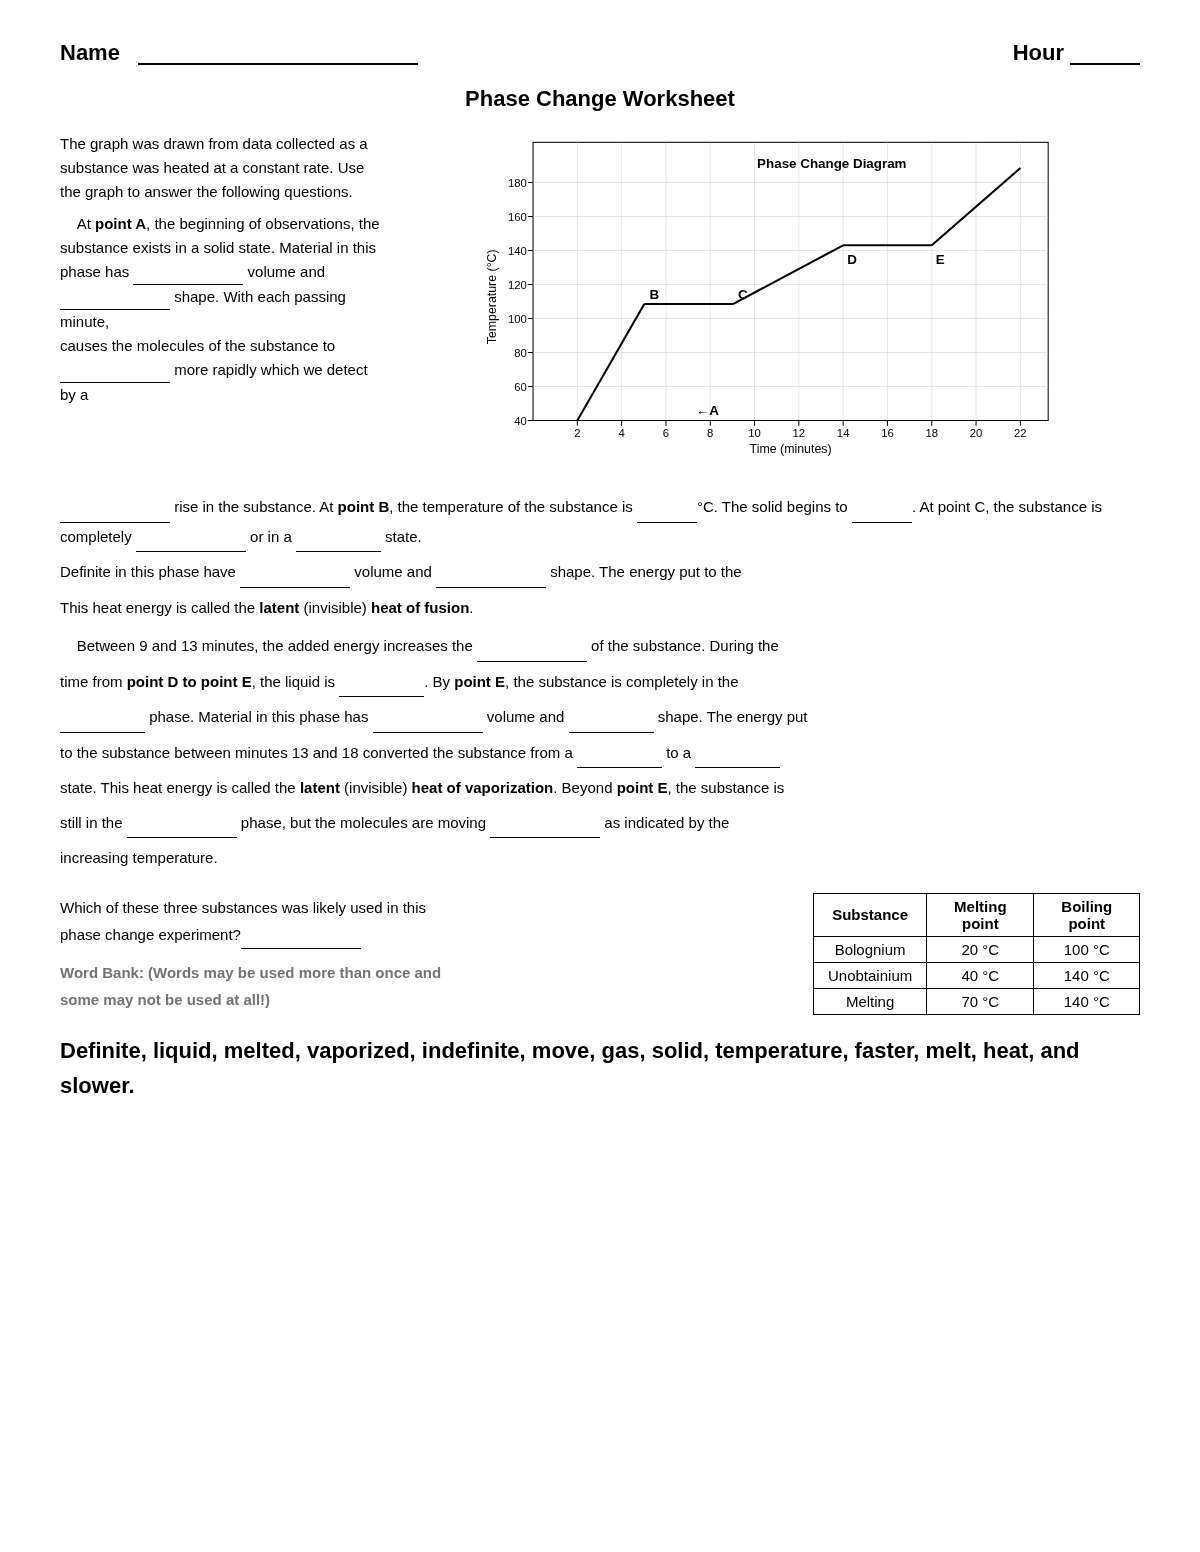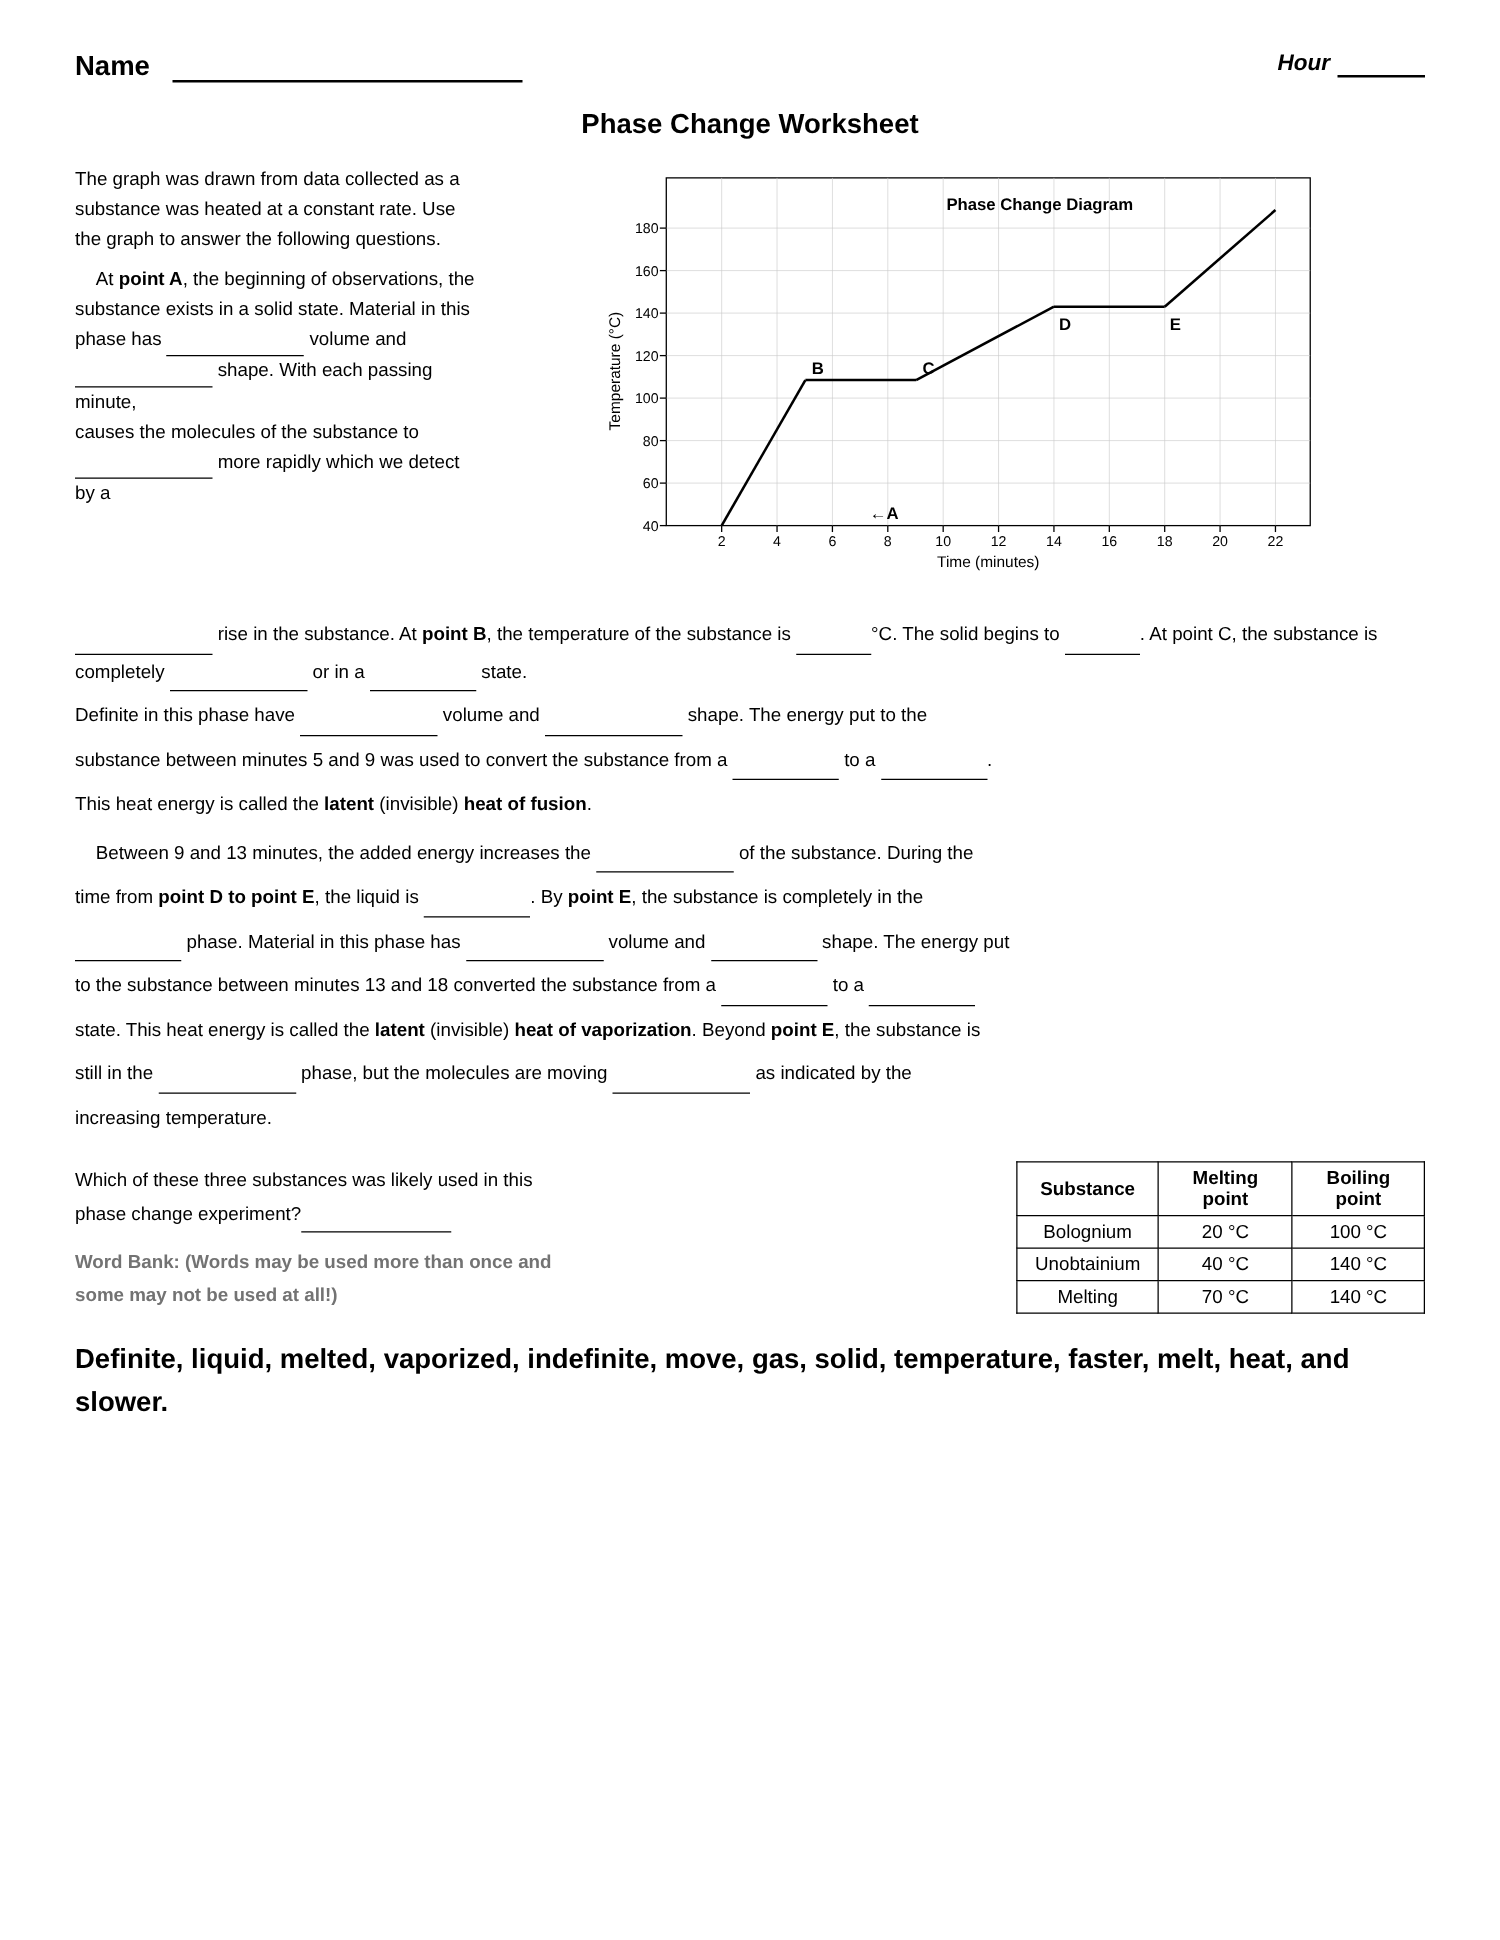--- a/index.html
+++ b/index.html
@@ -39,22 +39,21 @@
     }
     .hour-section {
       position: absolute;
       right: 0;
       display: flex;
       align-items: baseline;
       gap: 6px;
     }
     .hour-label {
       font-weight: bold;
-      font-size: 18px;
-      font-style: italic;
+      font-size: 22px;
     }
     .hour-line {
       border-bottom: 2px solid #000;
       width: 70px;
       display: inline-block;
       margin-bottom: 2px;
     }
     .page-title {
       font-weight: bold;
       font-size: 22px;
@@ -276,23 +275,20 @@
     </svg>
   </div>
 </div>
 
 <div class="content">
   <p>
     <span class="blank">&nbsp;&nbsp;&nbsp;&nbsp;&nbsp;&nbsp;&nbsp;&nbsp;&nbsp;&nbsp;&nbsp;&nbsp;&nbsp;&nbsp;</span> rise in the substance. At <span class="bold">point B</span>, the temperature of the substance is <span class="blank-sm">&nbsp;&nbsp;&nbsp;&nbsp;&nbsp;&nbsp;</span>°C. The solid begins to <span class="blank-sm">&nbsp;&nbsp;&nbsp;&nbsp;&nbsp;&nbsp;&nbsp;&nbsp;&nbsp;&nbsp;</span>. At point C, the substance is completely <span class="blank">&nbsp;&nbsp;&nbsp;&nbsp;&nbsp;&nbsp;&nbsp;&nbsp;&nbsp;&nbsp;&nbsp;&nbsp;</span> or in a <span class="blank-md">&nbsp;&nbsp;&nbsp;&nbsp;&nbsp;&nbsp;&nbsp;&nbsp;&nbsp;&nbsp;</span> state.
   </p>
   <p>
     <span>Definite in this phase have</span> <span class="blank">&nbsp;&nbsp;&nbsp;&nbsp;&nbsp;&nbsp;&nbsp;&nbsp;&nbsp;&nbsp;&nbsp;&nbsp;&nbsp;&nbsp;</span> volume and <span class="blank">&nbsp;&nbsp;&nbsp;&nbsp;&nbsp;&nbsp;&nbsp;&nbsp;&nbsp;&nbsp;&nbsp;&nbsp;</span> shape. The energy put to the
-  </p>
-  <p>
-    substance between minutes 5 and 9 was used to convert the substance from a <span class="blank-md">&nbsp;&nbsp;&nbsp;&nbsp;&nbsp;&nbsp;&nbsp;&nbsp;&nbsp;&nbsp;</span> to a <span class="blank-md">&nbsp;&nbsp;&nbsp;&nbsp;&nbsp;&nbsp;&nbsp;&nbsp;&nbsp;&nbsp;</span>.
   </p>
   <p>
     This heat energy is called the <span class="bold">latent</span> (invisible) <span class="bold">heat of fusion</span>.
   </p>
   <p style="margin-top:10px;">
     &nbsp;&nbsp;&nbsp;&nbsp;Between 9 and 13 minutes, the added energy increases the <span class="blank">&nbsp;&nbsp;&nbsp;&nbsp;&nbsp;&nbsp;&nbsp;&nbsp;&nbsp;&nbsp;&nbsp;&nbsp;&nbsp;&nbsp;</span> of the substance. During the
   </p>
   <p>
     time from <span class="bold">point D to point E</span>, the liquid is <span class="blank-md">&nbsp;&nbsp;&nbsp;&nbsp;&nbsp;&nbsp;&nbsp;&nbsp;&nbsp;&nbsp;&nbsp;</span>. By <span class="bold">point E</span>, the substance is completely in the
   </p>

